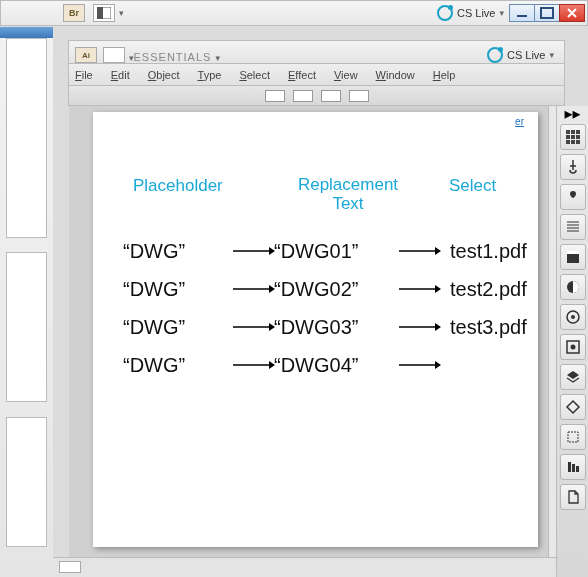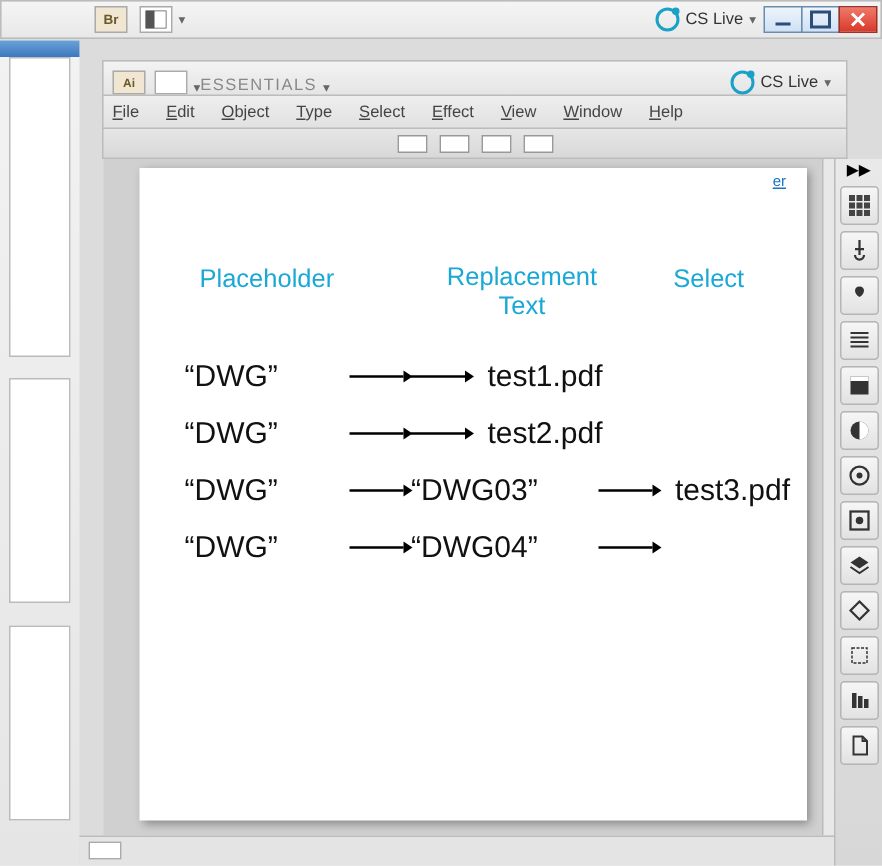--- a/index.html
+++ b/index.html
@@ -272,32 +272,34 @@
     </div>
 
     <div class="rows">
 
       <div class="row">
         <span class="c1">“DWG”</span>
         <svg class="arrow-svg" viewBox="0 0 45 12">
             <line x1="2" y1="6" x2="38" y2="6" stroke="#000" stroke-width="1.6"></line>
             <path d="M38 2 L44 6 L38 10 Z" fill="#000"></path>
           </svg>
+        <span class="c2">“DWG01”</span>
         <svg class="arrow-svg" viewBox="0 0 45 12">
             <line x1="2" y1="6" x2="38" y2="6" stroke="#000" stroke-width="1.6"></line>
             <path d="M38 2 L44 6 L38 10 Z" fill="#000"></path>
           </svg>
         <span class="c3">test1.pdf</span>
       </div>
       <div class="row">
         <span class="c1">“DWG”</span>
         <svg class="arrow-svg" viewBox="0 0 45 12">
             <line x1="2" y1="6" x2="38" y2="6" stroke="#000" stroke-width="1.6"></line>
             <path d="M38 2 L44 6 L38 10 Z" fill="#000"></path>
           </svg>
+        <span class="c2">“DWG02”</span>
         <svg class="arrow-svg" viewBox="0 0 45 12">
             <line x1="2" y1="6" x2="38" y2="6" stroke="#000" stroke-width="1.6"></line>
             <path d="M38 2 L44 6 L38 10 Z" fill="#000"></path>
           </svg>
         <span class="c3">test2.pdf</span>
       </div>
       <div class="row">
         <span class="c1">“DWG”</span>
         <svg class="arrow-svg" viewBox="0 0 45 12">
             <line x1="2" y1="6" x2="38" y2="6" stroke="#000" stroke-width="1.6"></line>

